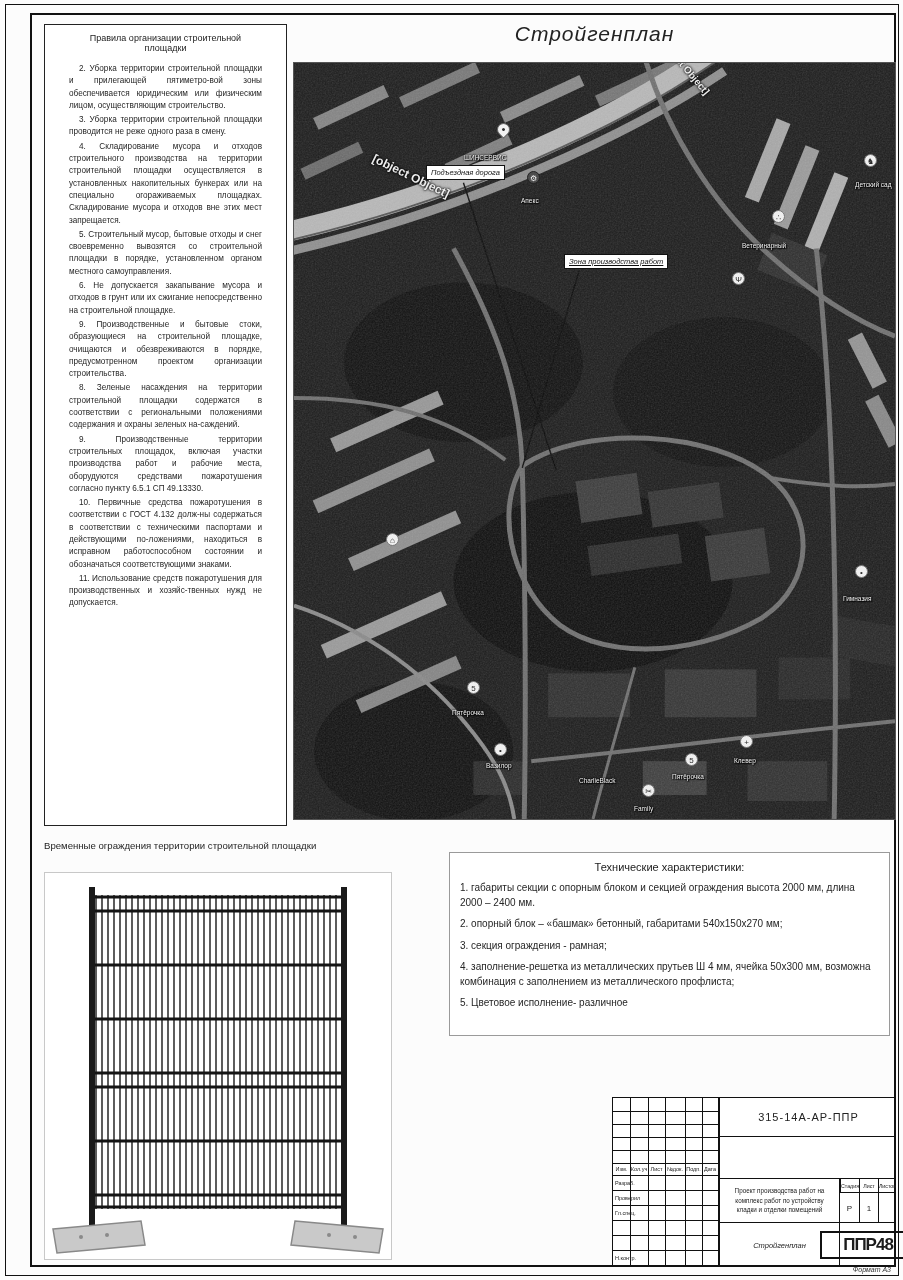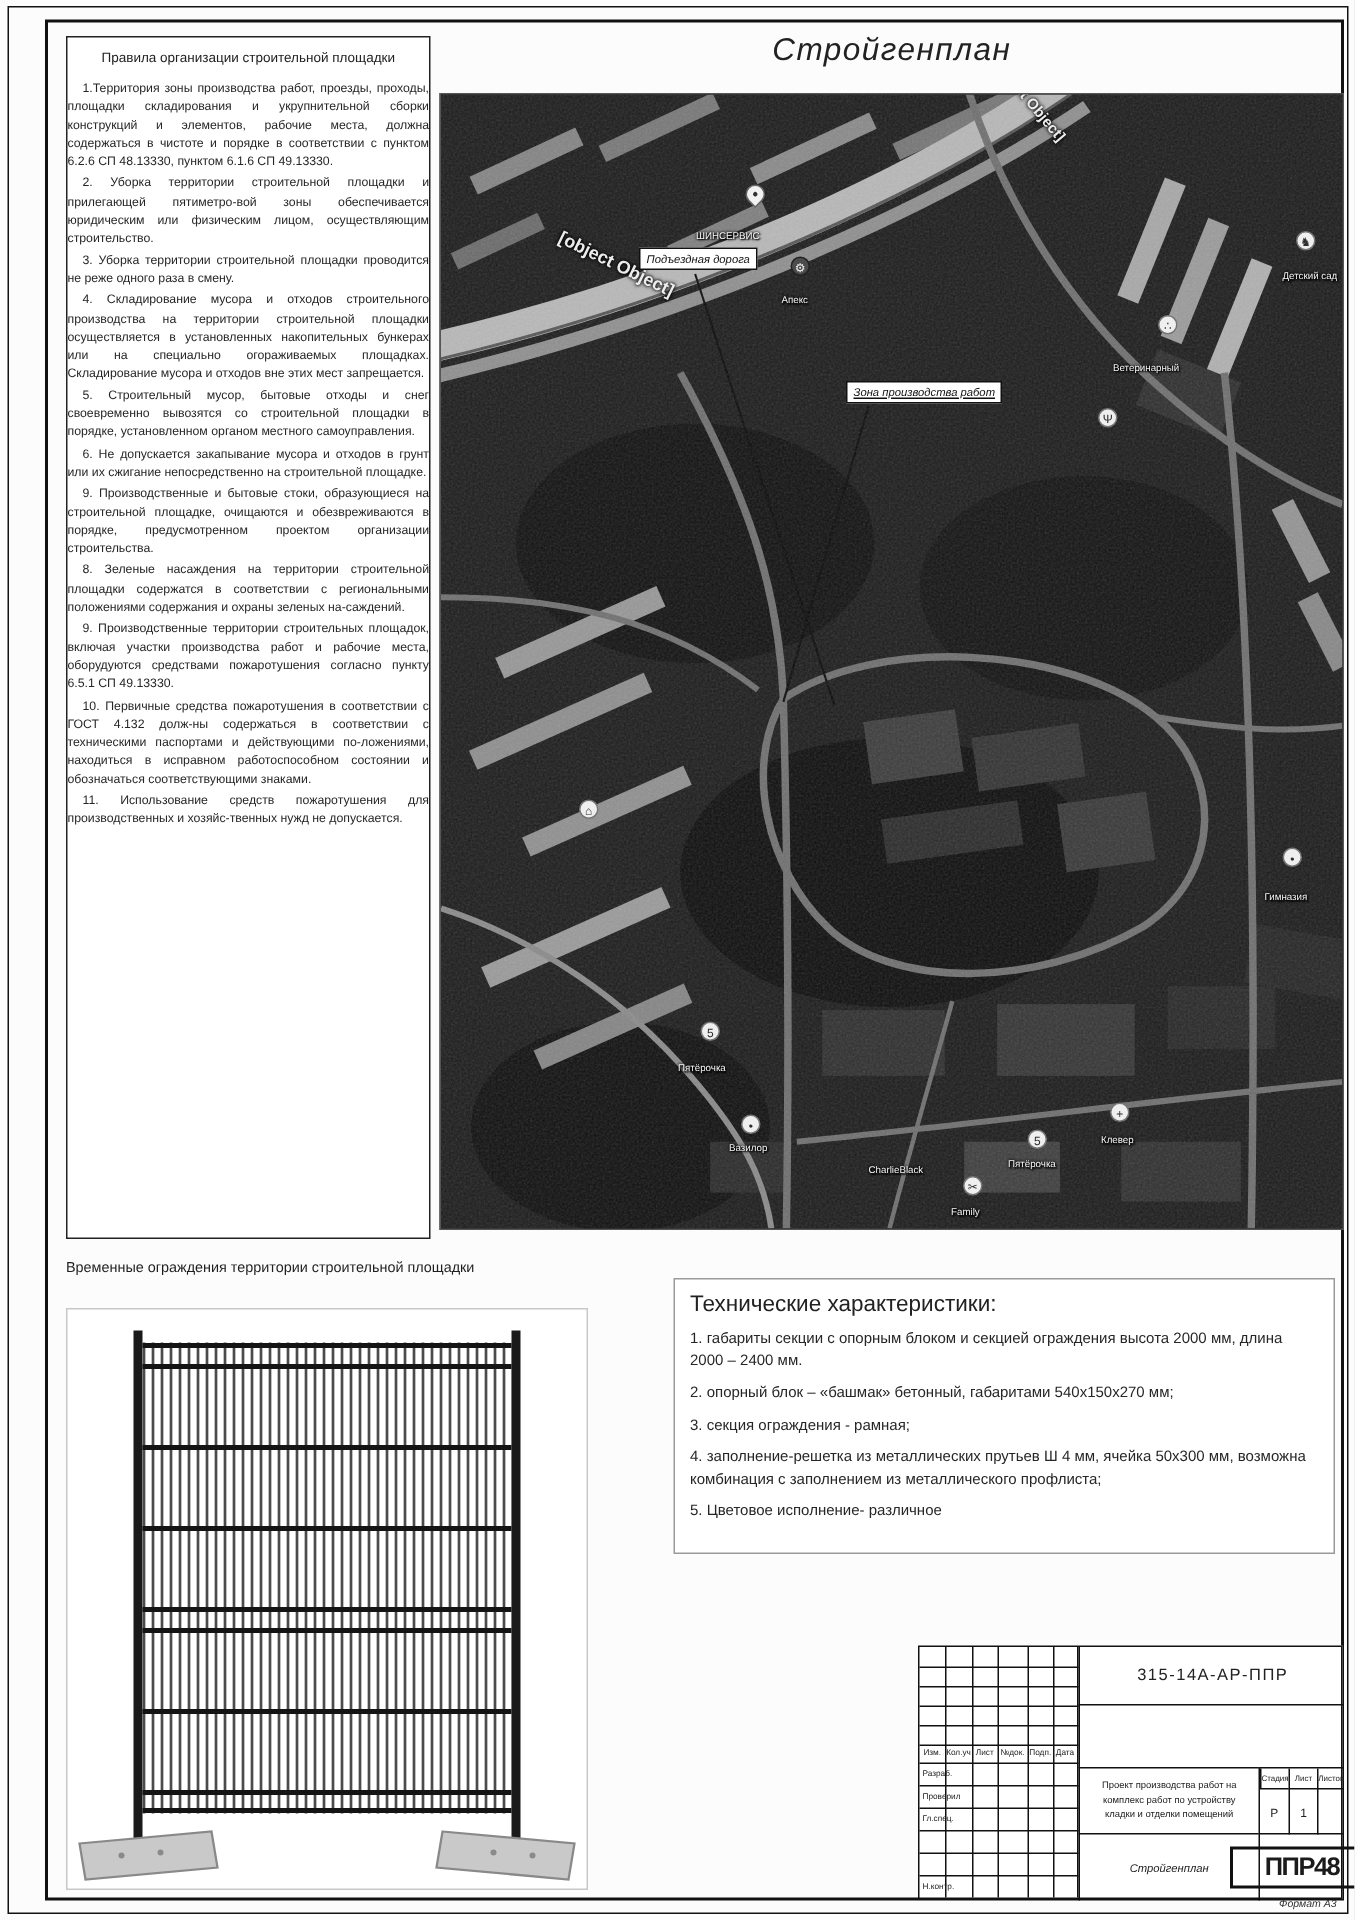--- a/index.html
+++ b/index.html
@@ -3,21 +3,21 @@
 <meta charset="utf-8">
 <style>
   html,body{margin:0;padding:0;background:#e8e8e8;}
   .page{position:relative;width:903px;height:1280px;background:#fcfcfc;overflow:hidden;
         font-family:"Liberation Sans",sans-serif;color:#1a1a1a;}
   .frame-outer{position:absolute;left:5px;top:4px;right:4px;bottom:4px;border:1.5px solid #111;}
   .frame-inner{position:absolute;left:30px;top:13px;right:7px;bottom:13px;border:2.5px solid #111;}
 
   
   .rules{position:absolute;left:44px;top:24px;width:243px;height:802px;border:1px solid #222;
-         background:#fff;padding:6px 0;box-sizing:border-box;}
+         background:#fff;padding:6px 24px;box-sizing:border-box;}
   .rules h3{margin:2px 0 10px 0;font-size:9px;font-weight:normal;text-align:center;color:#222;}
   .rules p{margin:0 0 2px 0;font-size:8.2px;line-height:1.5;text-align:justify;text-indent:10px;color:#262626;}
 
   .fence-caption{position:absolute;left:44px;top:840px;width:290px;font-size:9.6px;color:#1f1f1f;}
 
   
   .fence-box{position:absolute;left:44px;top:872px;width:346px;height:386px;border:1px solid #c8c8c8;background:#fff;}
   .fence-box svg{display:block;width:100%;height:100%;}
 
   
@@ -35,21 +35,21 @@
   .poi.dark{background:#4c4c4c;color:#f2f2f2;border-color:#222;}
   .poi-pin{position:absolute;z-index:3;width:13px;height:13px;border-radius:50% 50% 50% 0;
            transform:rotate(-45deg);background:#f2f2f2;border:1px solid #666;box-sizing:border-box;}
   .poi-pin::after{content:"";position:absolute;left:4px;top:4px;width:3px;height:3px;border-radius:50%;background:#333;}
   .poi-label{position:absolute;z-index:3;color:#f6f6f6;font-size:6.5px;white-space:nowrap;
              text-shadow:0 0 2px #000,0 0 2px #000,1px 1px 1px #000;}
 
   
   .specs{position:absolute;left:449px;top:852px;width:441px;height:184px;border:1px solid #9a9a9a;
          background:#fff;padding:8px 10px;box-sizing:border-box;}
-  .specs .t{font-size:15px;margin-bottom:8px;color:#222;}
+  .specs .t{font-size:11px;margin-bottom:8px;color:#222;text-align:center;}
   .specs .i{font-size:10px;line-height:1.45;margin-bottom:7px;color:#262626;}
 
   
   .stamp{position:absolute;left:612px;top:1097px;width:283px;height:169px;background:#fff;
          border:1.5px solid #111;box-sizing:border-box;font-size:6px;color:#222;}
   .sgrid{position:absolute;left:0;top:0;width:106px;height:100%;}
   .sgrid .vline{position:absolute;top:0;bottom:0;width:1px;background:#111;}
   .sgrid .hline{position:absolute;left:0;right:0;height:1px;background:#111;}
   .sg-lab{position:absolute;font-size:5.5px;display:flex;align-items:center;justify-content:center;overflow:hidden;}
   .doc-num{position:absolute;left:106px;top:0;width:177px;height:38px;border-left:1.5px solid #111;
@@ -72,21 +72,20 @@
 </style>
 </head>
 <body>
 
 <div class="page">
   <div class="frame-outer"></div>
   <div class="frame-inner"></div>
 
   <div class="rules">
     <h3>Правила организации строительной площадки</h3>
-    <p>1.Территория  зоны производства работ, проезды, проходы, площадки складирования и укрупнительной сборки конструкций и элементов, рабочие места, должна содержаться в чистоте и порядке в соответствии с пунктом 6.2.6 СП 48.13330, пунктом 6.1.6 СП 49.13330.</p>
     <p>2. Уборка территории строительной площадки и прилегающей пятиметро-вой зоны обеспечивается юридическим или физическим лицом, осуществляющим строительство.</p>
     <p>3. Уборка территории строительной площадки проводится не реже одного раза в смену.</p>
     <p>4. Складирование мусора и отходов строительного производства на территории строительной площадки осуществляется в установленных накопительных бункерах или на специально огораживаемых площадках. Складирование мусора и отходов вне этих мест запрещается.</p>
     <p>5. Строительный мусор, бытовые отходы и снег своевременно вывозятся со строительной площадки в порядке, установленном органом местного самоуправления.</p>
     <p>6. Не допускается закапывание мусора и отходов в грунт или их сжигание непосредственно на строительной площадке.</p>
     <p>9. Производственные и бытовые стоки, образующиеся на строительной площадке, очищаются и обезвреживаются в порядке, предусмотренном проектом организации строительства.</p>
     <p>8. Зеленые насаждения на территории строительной площадки содержатся в соответствии с региональными положениями содержания и охраны зеленых на-саждений.</p>
     <p>9. Производственные территории строительных площадок, включая участки производства работ и рабочие места, оборудуются средствами пожаротушения согласно пункту 6.5.1 СП 49.13330.</p>
     <p>10. Первичные средства пожаротушения в соответствии с ГОСТ 4.132 долж-ны содержаться в соответствии с техническими паспортами и действующими по-ложениями, находиться в исправном работоспособном состоянии и обозначаться соответствующими знаками.</p>
     <p>11. Использование средств пожаротушения для производственных и хозяйс-твенных нужд не допускается.</p>

